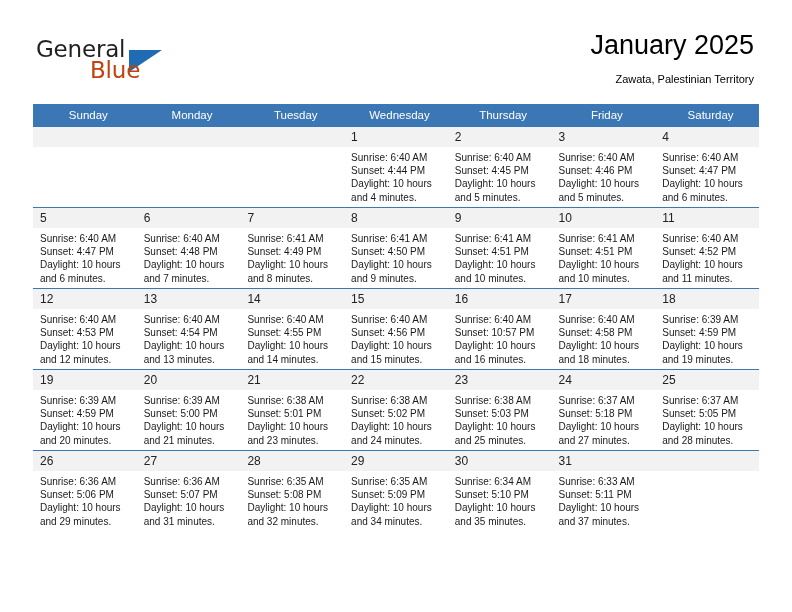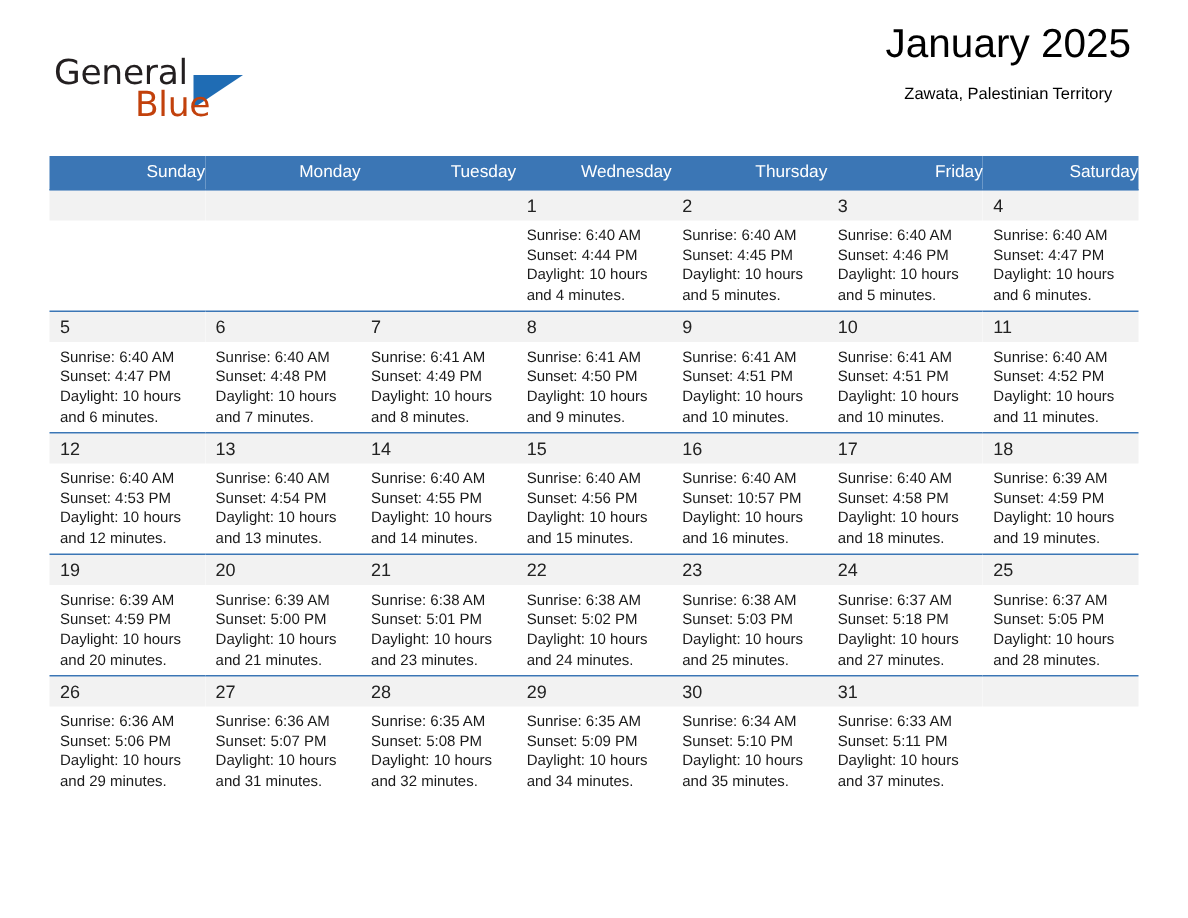--- a/index.html
+++ b/index.html
@@ -60,22 +60,22 @@
     left: 93px;
     top: 14px;
     width: 0; height: 0;
     border-left: 33px solid #1f6cb4;
     border-bottom: 22px solid transparent;
   }
 
   .title-block {
     position: absolute;
     right: 38px;
-    top: 12px;
-    text-align: center;
+    top: 28px;
+    text-align: right;
     margin-left: 16px;
   }
   .cal-title {
     font-size: 27px;
     font-weight: 400;
     color: #000;
     line-height: 34px;
     white-space: nowrap;
   }
   .cal-subtitle {
@@ -94,21 +94,21 @@
     top: 104px;
     width: 726px;
     border-collapse: collapse;
     table-layout: fixed;
   }
   .calendar th {
     background: #3b76b5;
     color: #ffffff;
     font-size: 11.5px;
     font-weight: 400;
-    text-align: right;
+    text-align: center;
     padding: 5px 0 5px 7px;
     height: 11px;
     border: none;
   }
   .calendar td {
     vertical-align: top;
     padding: 0;
     border: none;
     height: 80px;
     border-top: 1px solid #3b76b5;

